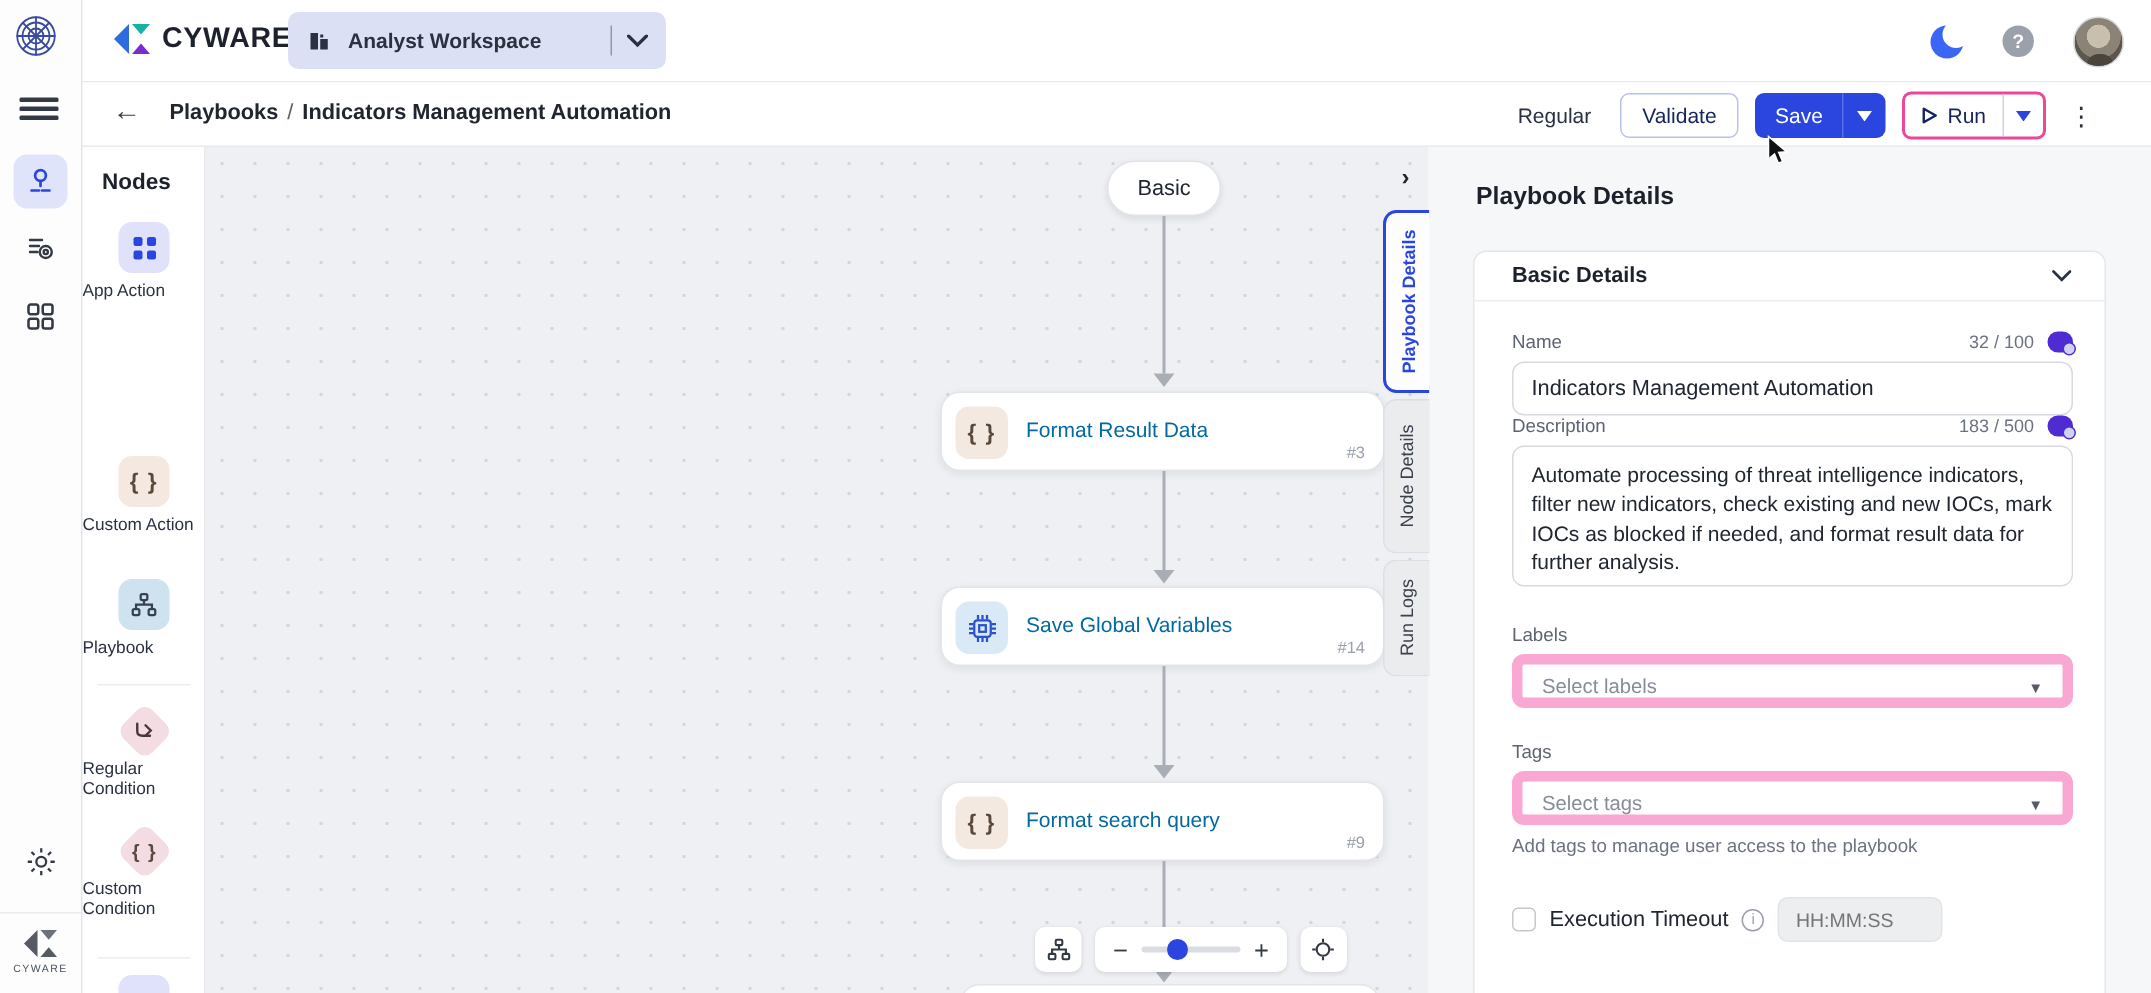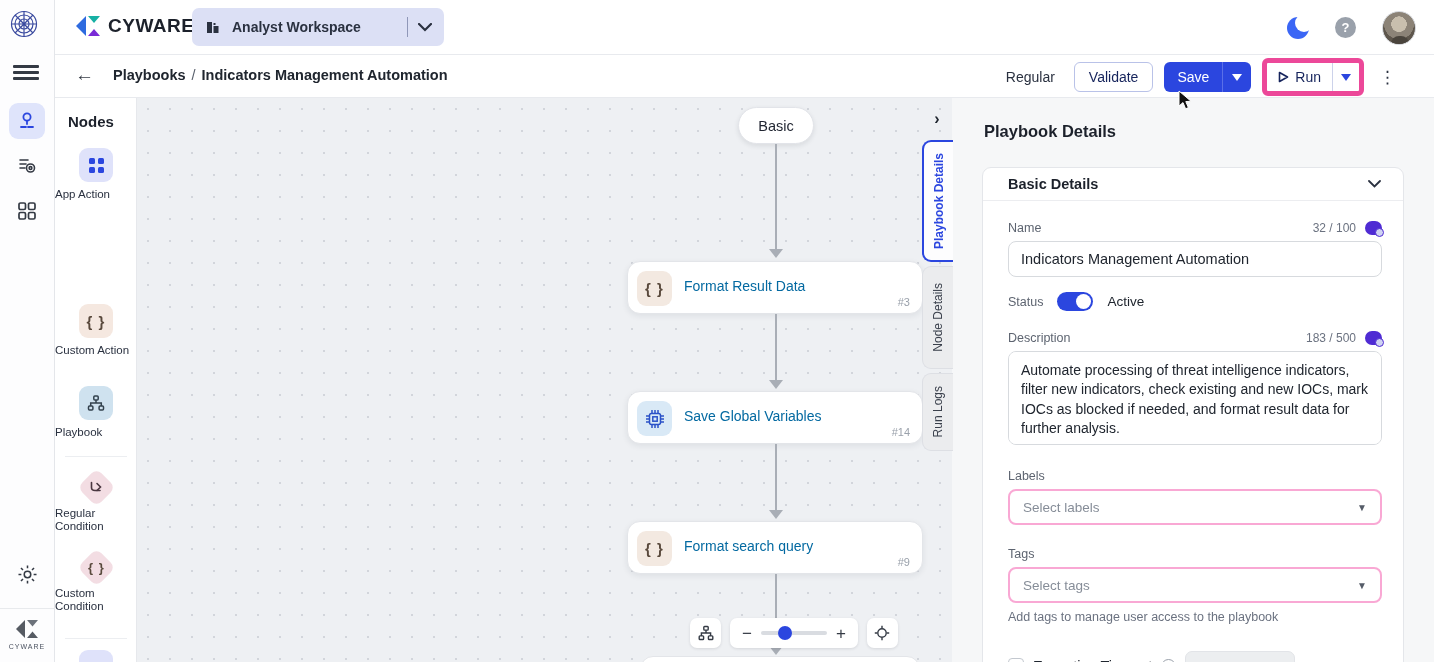--- a/index.html
+++ b/index.html
@@ -37,21 +37,21 @@
   .pagebar { position:absolute; left:55px; top:55px; right:0; height:43px; background:#fff; border-bottom:1px solid #e8eaee; z-index:20; }
   .back-arrow { position:absolute; left:20px; top:9px; font-size:19px; color:#343a44; cursor:pointer; }
   .crumbs { position:absolute; left:58px; top:12px; font-size:14.5px; font-weight:bold; color:#20262f; }
   .crumbs .sep { color:#59606c; font-weight:normal; padding:0 6px; }
   .actions { position:absolute; right:34px; top:7px; display:flex; align-items:center; gap:11px; height:30px; }
   .btn-text { font-size:14px; color:#2a3140; cursor:pointer; padding:5px 8px; }
   .btn-outline { font-size:14px; color:#16245c; background:#fff; border:1px solid #b9c2e8; border-radius:6px; padding:6px 14px; cursor:pointer; }
   .btn-primary-group { display:flex; background:#2b46df; border-radius:6px; overflow:hidden; cursor:pointer; }
   .btn-primary-group .main { color:#fff; font-size:14px; padding:7px 13px; }
   .btn-primary-group .caret { color:#fff; border-left:1px solid #5a6fe8; padding:7px 9px; display:flex; align-items:center; }
-  .btn-run-group { display:flex; border:5px solid #ec4899; border-radius:6px; background:#fff; cursor:pointer; }
+  .btn-run-group { display:flex; border:2px solid #ec4899; border-radius:6px; background:#fff; cursor:pointer; }
   .btn-run-group .main { display:flex; align-items:center; gap:6px; padding:6px 11px; font-size:14px; color:#16245c; }
   .btn-run-group .caret { border-left:1px solid #ccd2ea; padding:6px 8px; display:flex; align-items:center; color:#2b46df; }
   .kebab { font-size:17px; color:#2a3140; cursor:pointer; letter-spacing:0; padding:2px 4px; }
 
   
   .nodes-panel { position:absolute; left:55px; top:98px; width:82px; bottom:0; background:#fff; border-right:1px solid #e6e8ec; z-index:10; overflow:hidden; }
   .nodes-title { font-size:15px; font-weight:bold; color:#1c212b; padding:15px 0 0 13px; }
   .node-item { position:absolute; left:0; width:82px; cursor:grab; }
   .tile { width:34px; height:34px; border-radius:9px; margin:0 auto; display:flex; align-items:center; justify-content:center; }
   .tile.sq-blue { background:#dfe2fa; }
@@ -103,21 +103,21 @@
   .flabel { font-size:12.5px; color:#5d6470; }
   .fcount { margin-left:auto; font-size:12px; color:#6b7280; }
   .ai-chip { width:17px; height:14px; margin-left:9px; background:#4f2bd3; border-radius:7px 7px 5px 7px; position:relative; }
   .ai-chip::after { content:""; position:absolute; right:-2px; bottom:-2px; width:7px; height:7px; border-radius:50%; background:#cfd3f2; border:1px solid #4f2bd3; }
   .tinput { width:100%; height:36px; border:1px solid #d7dade; border-radius:8px; font-size:14.5px; color:#20262f; padding:0 12px; font-family:"Liberation Sans",sans-serif; background:#fff; }
   .status-row { display:flex; align-items:center; gap:14px; margin:15px 0 20px; }
   .toggle { width:36px; height:19px; border-radius:10px; background:#2b46df; position:relative; cursor:pointer; }
   .toggle::after { content:""; position:absolute; right:2px; top:2px; width:15px; height:15px; border-radius:50%; background:#fff; }
   .status-active { font-size:13.5px; color:#20262f; }
   textarea.tarea { width:100%; height:94px; border:1px solid #d7dade; border-radius:8px; font-size:14px; line-height:1.38; color:#20262f; padding:9px 12px; resize:none; font-family:"Liberation Sans",sans-serif; }
-  .selectbox { width:100%; height:36px; border:2px solid #f9a8d4; border-radius:8px; display:flex; align-items:center; padding:0 13px; color:#868d98; font-size:13.5px; cursor:pointer; background:#fff; }
+  .selectbox { width:100%; height:36px; border:7px solid #f9a8d4; border-radius:8px; display:flex; align-items:flex-end; padding:0 13px; color:#868d98; font-size:13.5px; cursor:pointer; background:#fff; }
   .selectbox .car { margin-left:auto; color:#555c68; font-size:10px; }
   .help-text { font-size:12.5px; color:#6b7280; margin-top:7px; }
   .timeout-row { display:flex; align-items:center; gap:9px; margin-top:27px; }
   .checkbox { width:16px; height:16px; border:1.5px solid #c3c8cf; border-radius:4px; background:#fff; cursor:pointer; }
   .timeout-label { font-size:14.5px; color:#20262f; }
   .info-i { width:15px; height:15px; border-radius:50%; border:1px solid #9aa1ab; color:#9aa1ab; font-size:10px; display:flex; align-items:center; justify-content:center; }
   .time-input { width:110px; height:30px; background:#eceef0; border:1px solid #e2e4e8; border-radius:7px; color:#a6adb6; font-size:13px; padding:0 11px; font-family:"Liberation Sans",sans-serif; }
 
   .cursor { position:absolute; left:1178px; top:90px; z-index:99; pointer-events:none; }
   svg { display:block; }
@@ -404,25 +404,20 @@
           <path d="M1 1l5.5 5.5L12 1" fill="none" stroke="#2a3140" stroke-width="1.8" stroke-linecap="round"></path>
         </svg>
     </div>
     <div class="card-body">
       <div class="fieldrow">
         <span class="flabel">Name</span>
         <span class="fcount">32 / 100</span>
         <span class="ai-chip"></span>
       </div>
       <input class="tinput" value="Indicators Management Automation" style="">
-      <div class="status-row">
-        <span class="flabel">Status</span>
-        <span class="toggle"></span>
-        <span class="status-active">Active</span>
-      </div>
       <div class="fieldrow">
         <span class="flabel">Description</span>
         <span class="fcount">183 / 500</span>
         <span class="ai-chip"></span>
       </div>
       <textarea class="tarea" style="">Automate processing of threat intelligence indicators, filter new indicators, check existing and new IOCs, mark IOCs as blocked if needed, and format result data for further analysis.</textarea>
       <div class="fieldrow" style="margin-top:20px">
         <span class="flabel">Labels</span>
       </div>
       <div class="selectbox">

